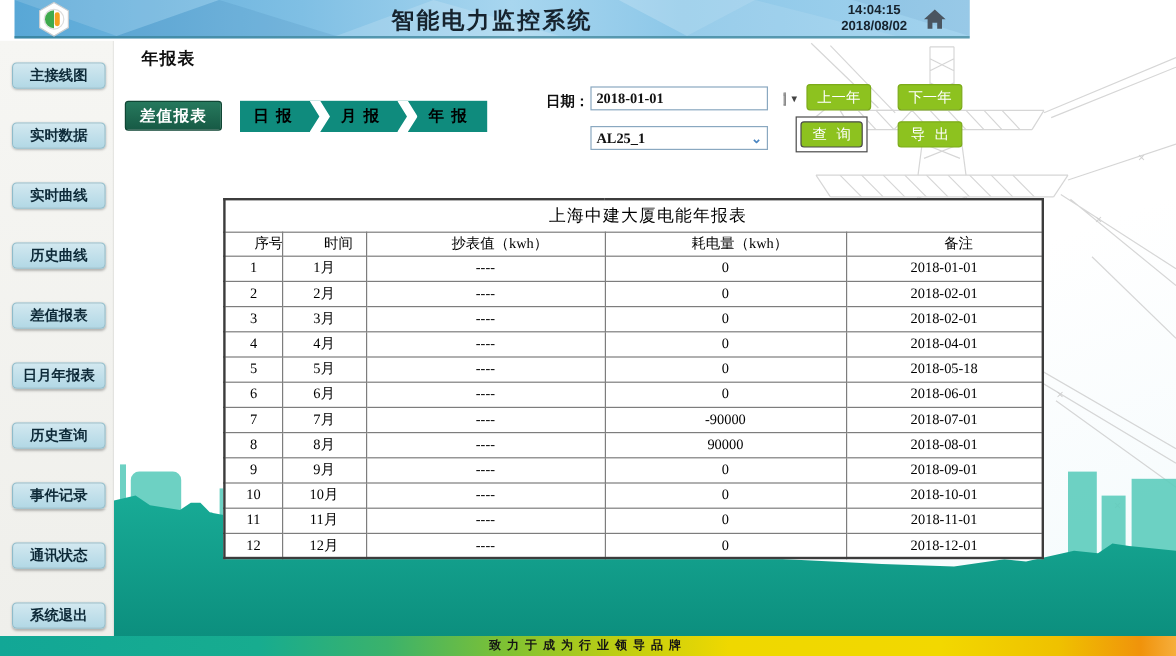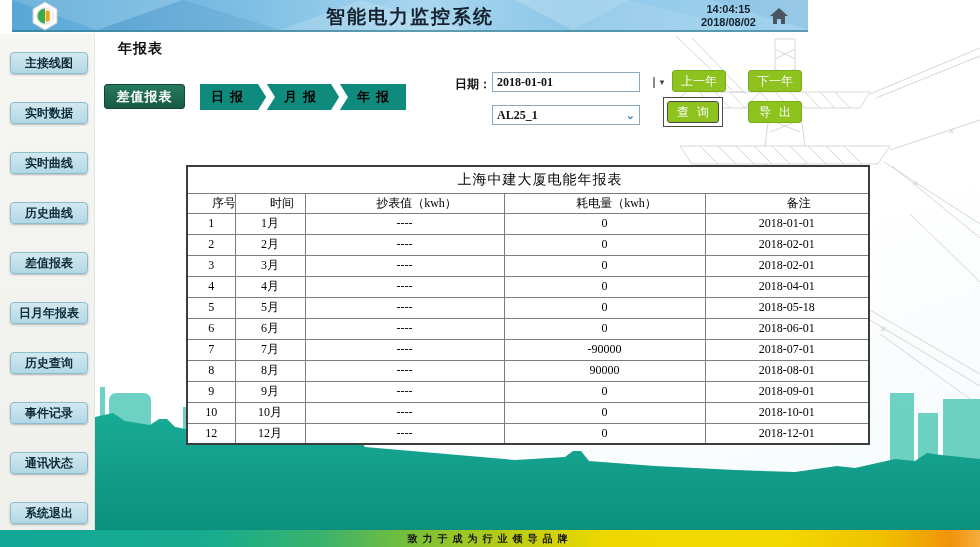--- a/index.html
+++ b/index.html
@@ -318,20 +318,27 @@
             <td>2018-09-01</td>
           </tr>
           <tr>
             <td>10</td>
             <td>10月</td>
             <td>----</td>
             <td>0</td>
             <td>2018-10-01</td>
           </tr>
           <tr>
+            <td>11</td>
+            <td>11月</td>
+            <td>----</td>
+            <td>0</td>
+            <td>2018-11-01</td>
+          </tr>
+          <tr>
             <td>12</td>
             <td>12月</td>
             <td>----</td>
             <td>0</td>
             <td>2018-12-01</td>
           </tr>
         </tbody>
     </table>
   </div>
 

